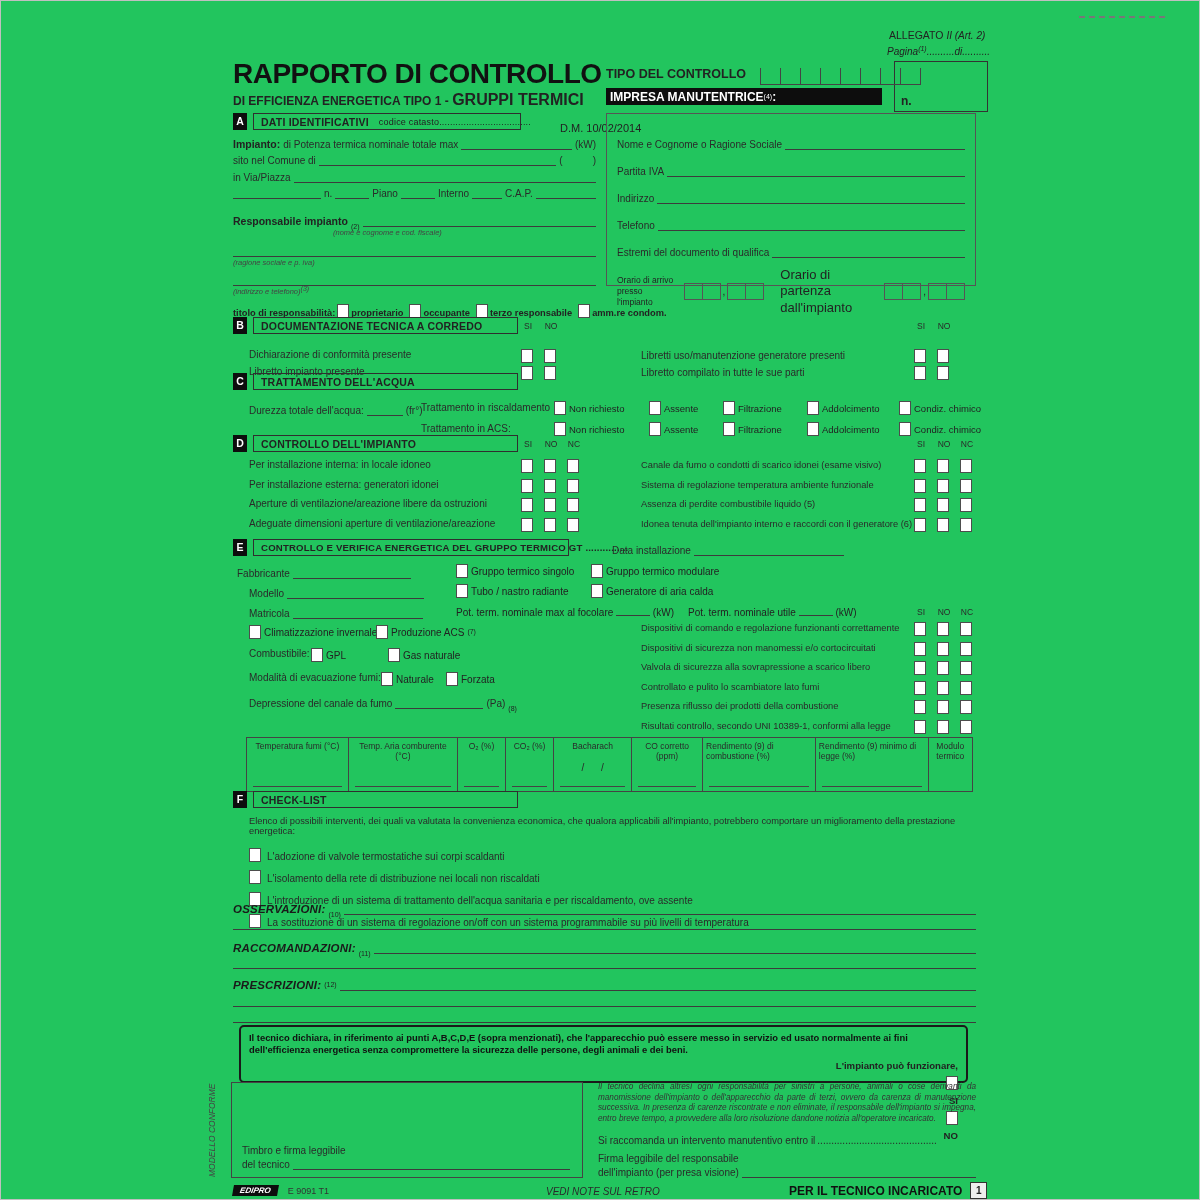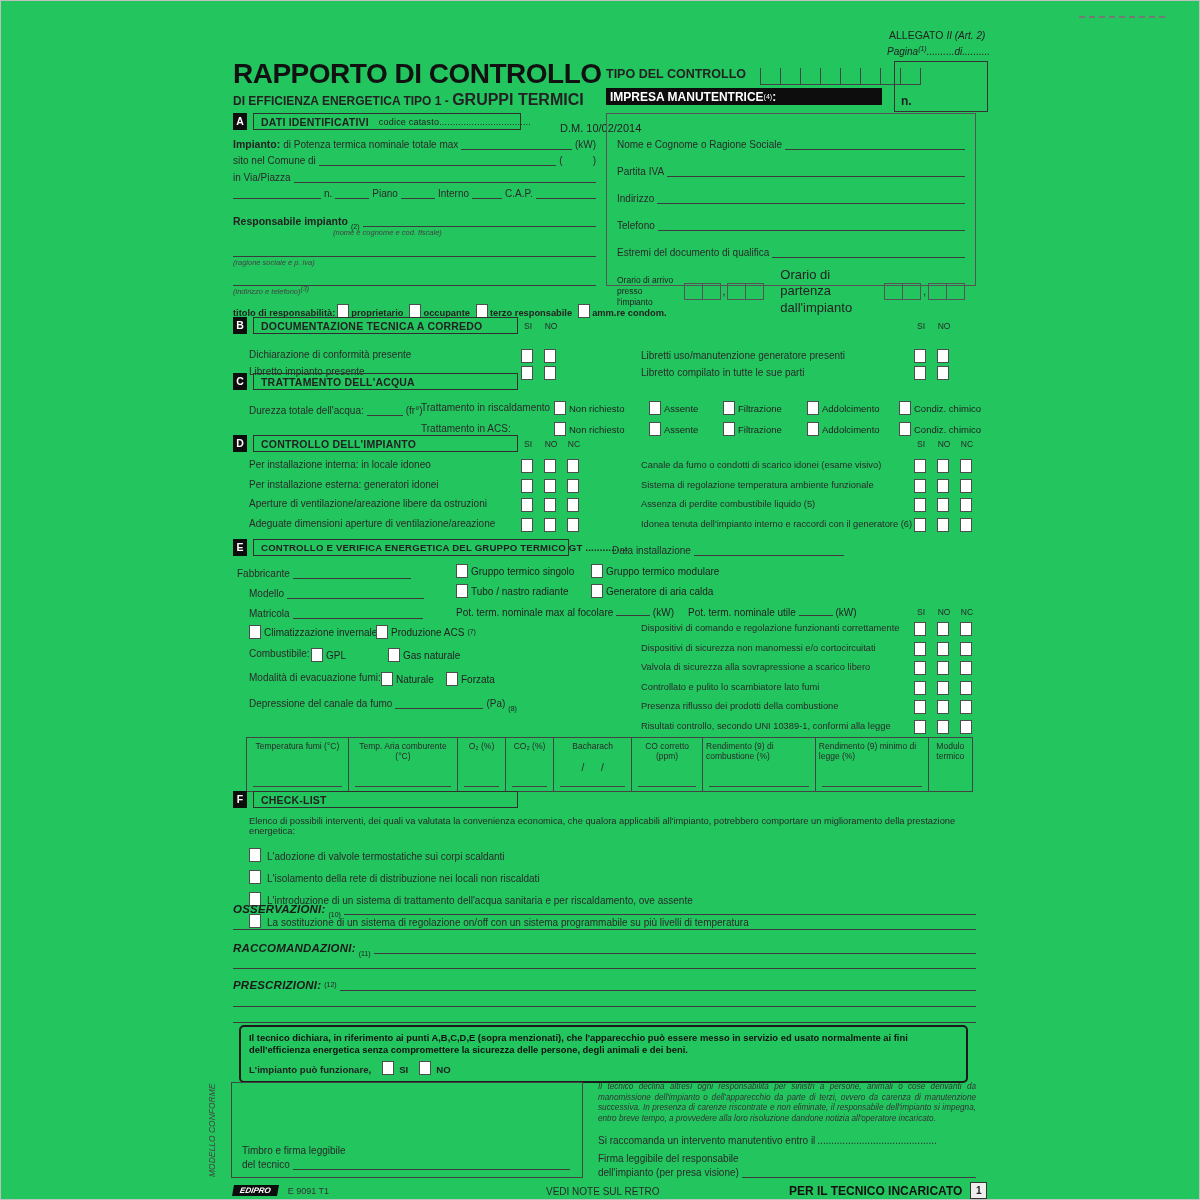--- a/index.html
+++ b/index.html
@@ -536,21 +536,21 @@
       <span class="notehdr">PRESCRIZIONI:</span>
         <span class="sup">(12)</span>
       <span class="fill grow"></span>
     </div>
     <div class="fullline" style="margin-top:13px;"></div>
     <div class="fullline" style="margin-top:14px;"></div>
   </div>
 
   <div class="abs" style="left:238px;top:1024px;width:729px;border:2px solid #1a1a1a;border-radius:5px;padding:5px 8px 6px;box-sizing:border-box;">
     <div class="b" style="font-size:9.4px;line-height:1.3;color:#111;">Il tecnico dichiara, in riferimento ai punti A,B,C,D,E (sopra menzionati), che l'apparecchio può essere messo in servizio ed usato normalmente ai fini dell'efficienza energetica senza compromettere la sicurezza delle persone, degli animali e dei beni.</div>
-    <div class="row" style="height:15px;margin-top:4px;gap:5px;">
+    <div class="row" style="height:15px;margin-top:4px;gap:5px;flex-direction:column;">
       <span class="b" style="font-size:9.6px;">L'impianto può funzionare,</span>
       <span class="cb" style="margin-left:6px;"></span>
       <span class="b" style="font-size:9.6px;">SI</span>
       <span class="cb" style="margin-left:6px;"></span>
       <span class="b" style="font-size:9.6px;">NO</span>
     </div>
   </div>
 
   <div class="abs i" style="left:206px;top:1081px;height:96px;writing-mode:vertical-rl;transform:rotate(180deg);font-size:8.5px;color:#444;text-align:center;">MODELLO CONFORME</div>
 
@@ -576,19 +576,19 @@
           <span class="t10">dell'impianto (per presa visione)</span>
           <span class="fill grow"></span>
         </div>
     </div>
   </div>
 
   <div class="abs" style="left:232px;top:1184px;display:flex;align-items:center;gap:10px;">
     <span style="display:inline-block;background:#0d0d0d;color:#fff;font-size:8px;font-weight:bold;font-style:italic;padding:1px 7px;transform:skewX(-10deg);">EDIPRO</span>
     <span style="font-size:9px;color:#333;">E 9091 T1</span>
   </div>
-  <div class="abs" style="left:545px;top:1185px;font-size:10px;color:#2a2a2a;">VEDI NOTE SUL RETRO</div>
+  <div class="abs" style="left:545px;top:1185px;font-size:10px;color:#2a2a2a;font-style:italic;">VEDI NOTE SUL RETRO</div>
   <div class="abs" style="left:788px;top:1181px;display:flex;align-items:center;gap:8px;">
     <span class="b" style="font-size:12px;color:#111;">PER IL TECNICO INCARICATO</span>
     <span style="display:inline-block;width:15px;height:15px;border:1.5px solid #333;background:#eee;font-size:10px;font-weight:bold;text-align:center;line-height:15px;">1</span>
   </div>
 
 </div>
 
 </body></html>

